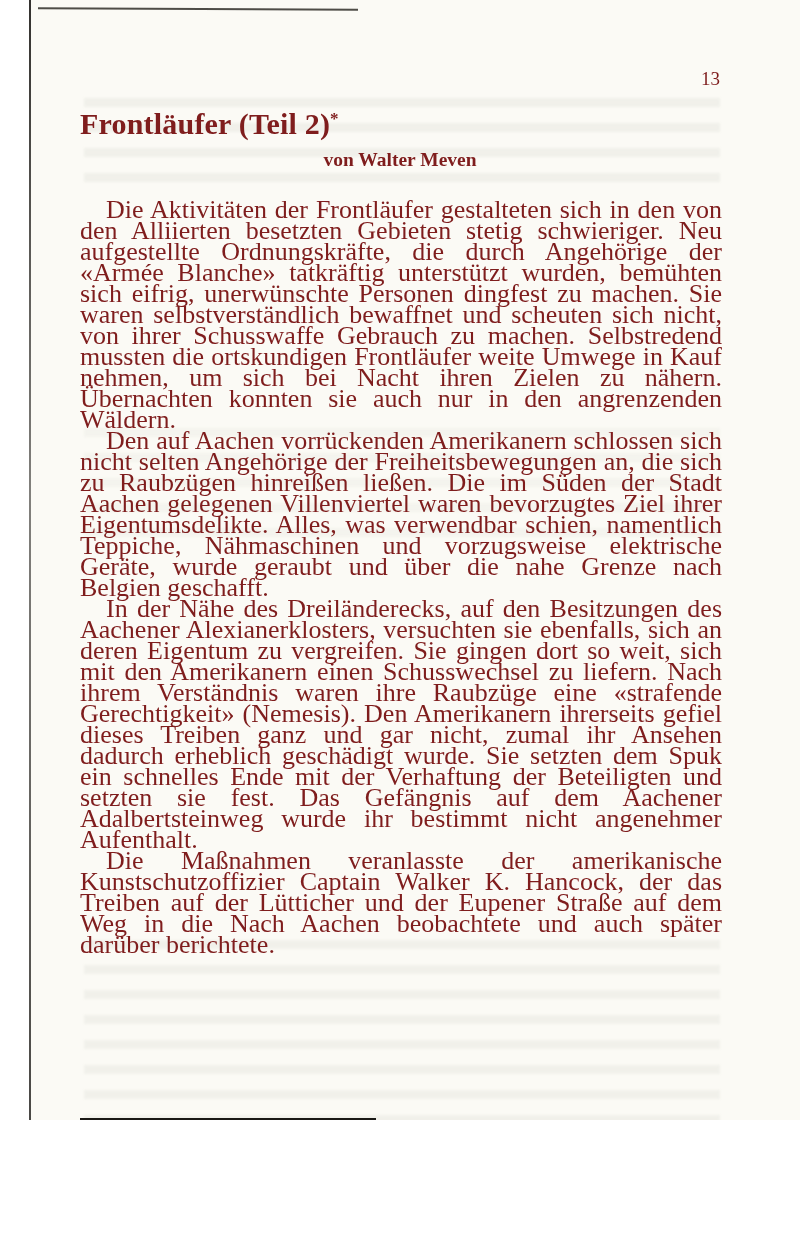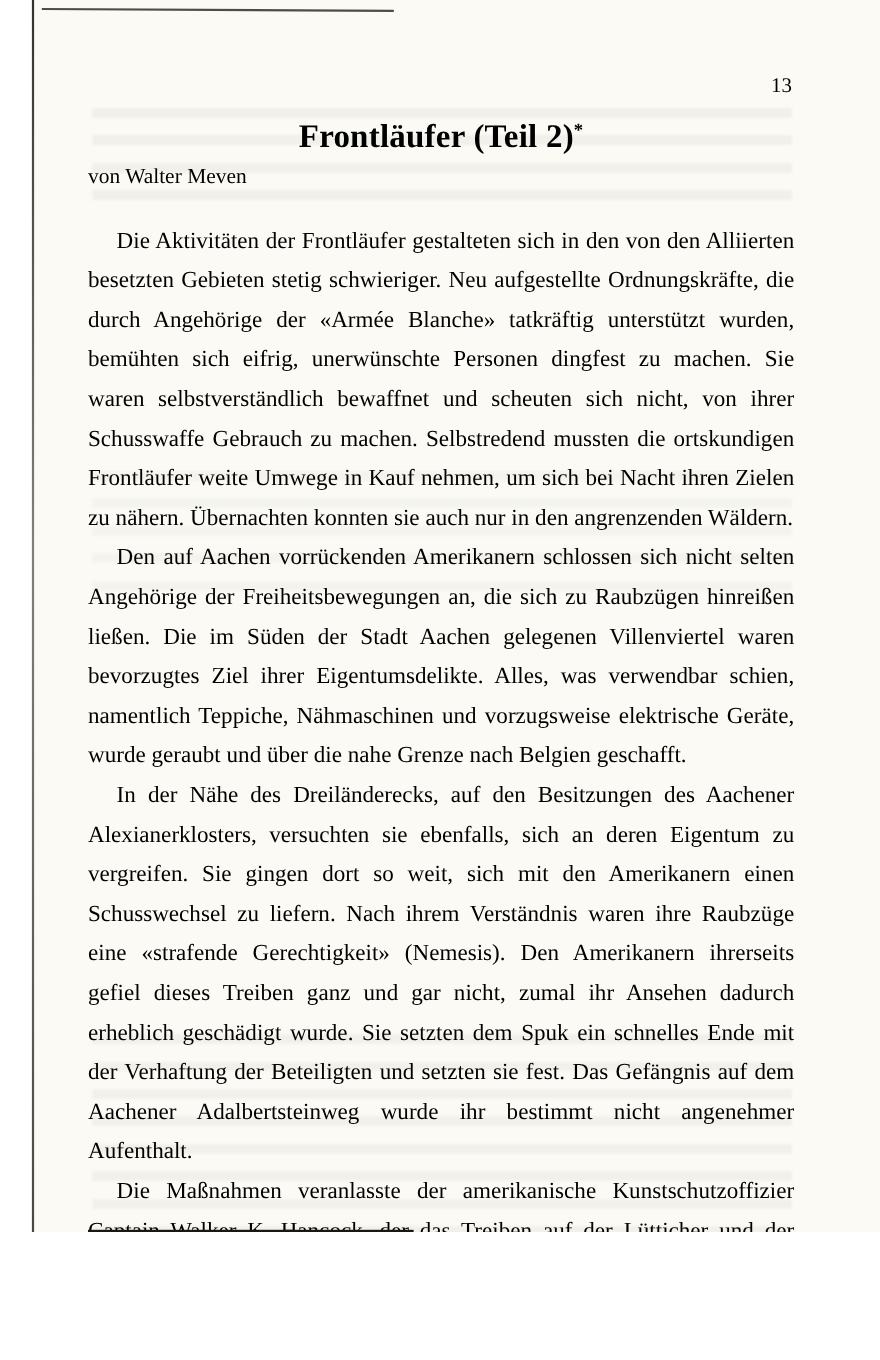--- a/index.html
+++ b/index.html
@@ -7,21 +7,21 @@
     padding: 0;
     background: #ffffff;
   }
   .scan-page {
     position: relative;
     width: 800px;
     height: 1120px;
     background: #fbfaf5;
     overflow: hidden;
     font-family: "Liberation Serif", "DejaVu Serif", serif;
-    color: #000000;
+    color: #7f1d1d;
   }
   
   .edge-left {
     position: absolute;
     left: 29px;
     top: 0;
     width: 2px;
     height: 1236px;
     background: linear-gradient(to bottom, rgba(30,28,25,0.9), rgba(30,28,25,0.55) 40%, rgba(30,28,25,0.85));
   }
@@ -76,41 +76,42 @@
     width: 642px;
   }
   .page-number {
     text-align: right;
     font-size: 19px;
     line-height: 22px;
     padding-right: 2px;
   }
   h1.article-title {
     margin: 12px 0 0 0;
-    text-align: center;
+    text-align: left;
     font-size: 30px;
     line-height: 34px;
     font-weight: bold;
     letter-spacing: 0.2px;
   }
   h1.article-title sup {
     font-size: 17px;
     vertical-align: 10px;
   }
   .byline {
     margin-top: 7px;
-    text-align: left;
+    text-align: center;
     font-size: 19.5px;
     line-height: 24px;
     padding-right: 2px;
+    font-weight: bold;
   }
   .article-body {
     margin-top: 27px;
-    font-size: 21px;
-    line-height: 36px;
+    font-size: 26px;
+    line-height: 21px;
     text-align: justify;
   }
   .article-body p {
     margin: 0;
     text-indent: 26px;
   }
   .footnote-area {
     position: absolute;
     left: 80px;
     top: 1118px;

